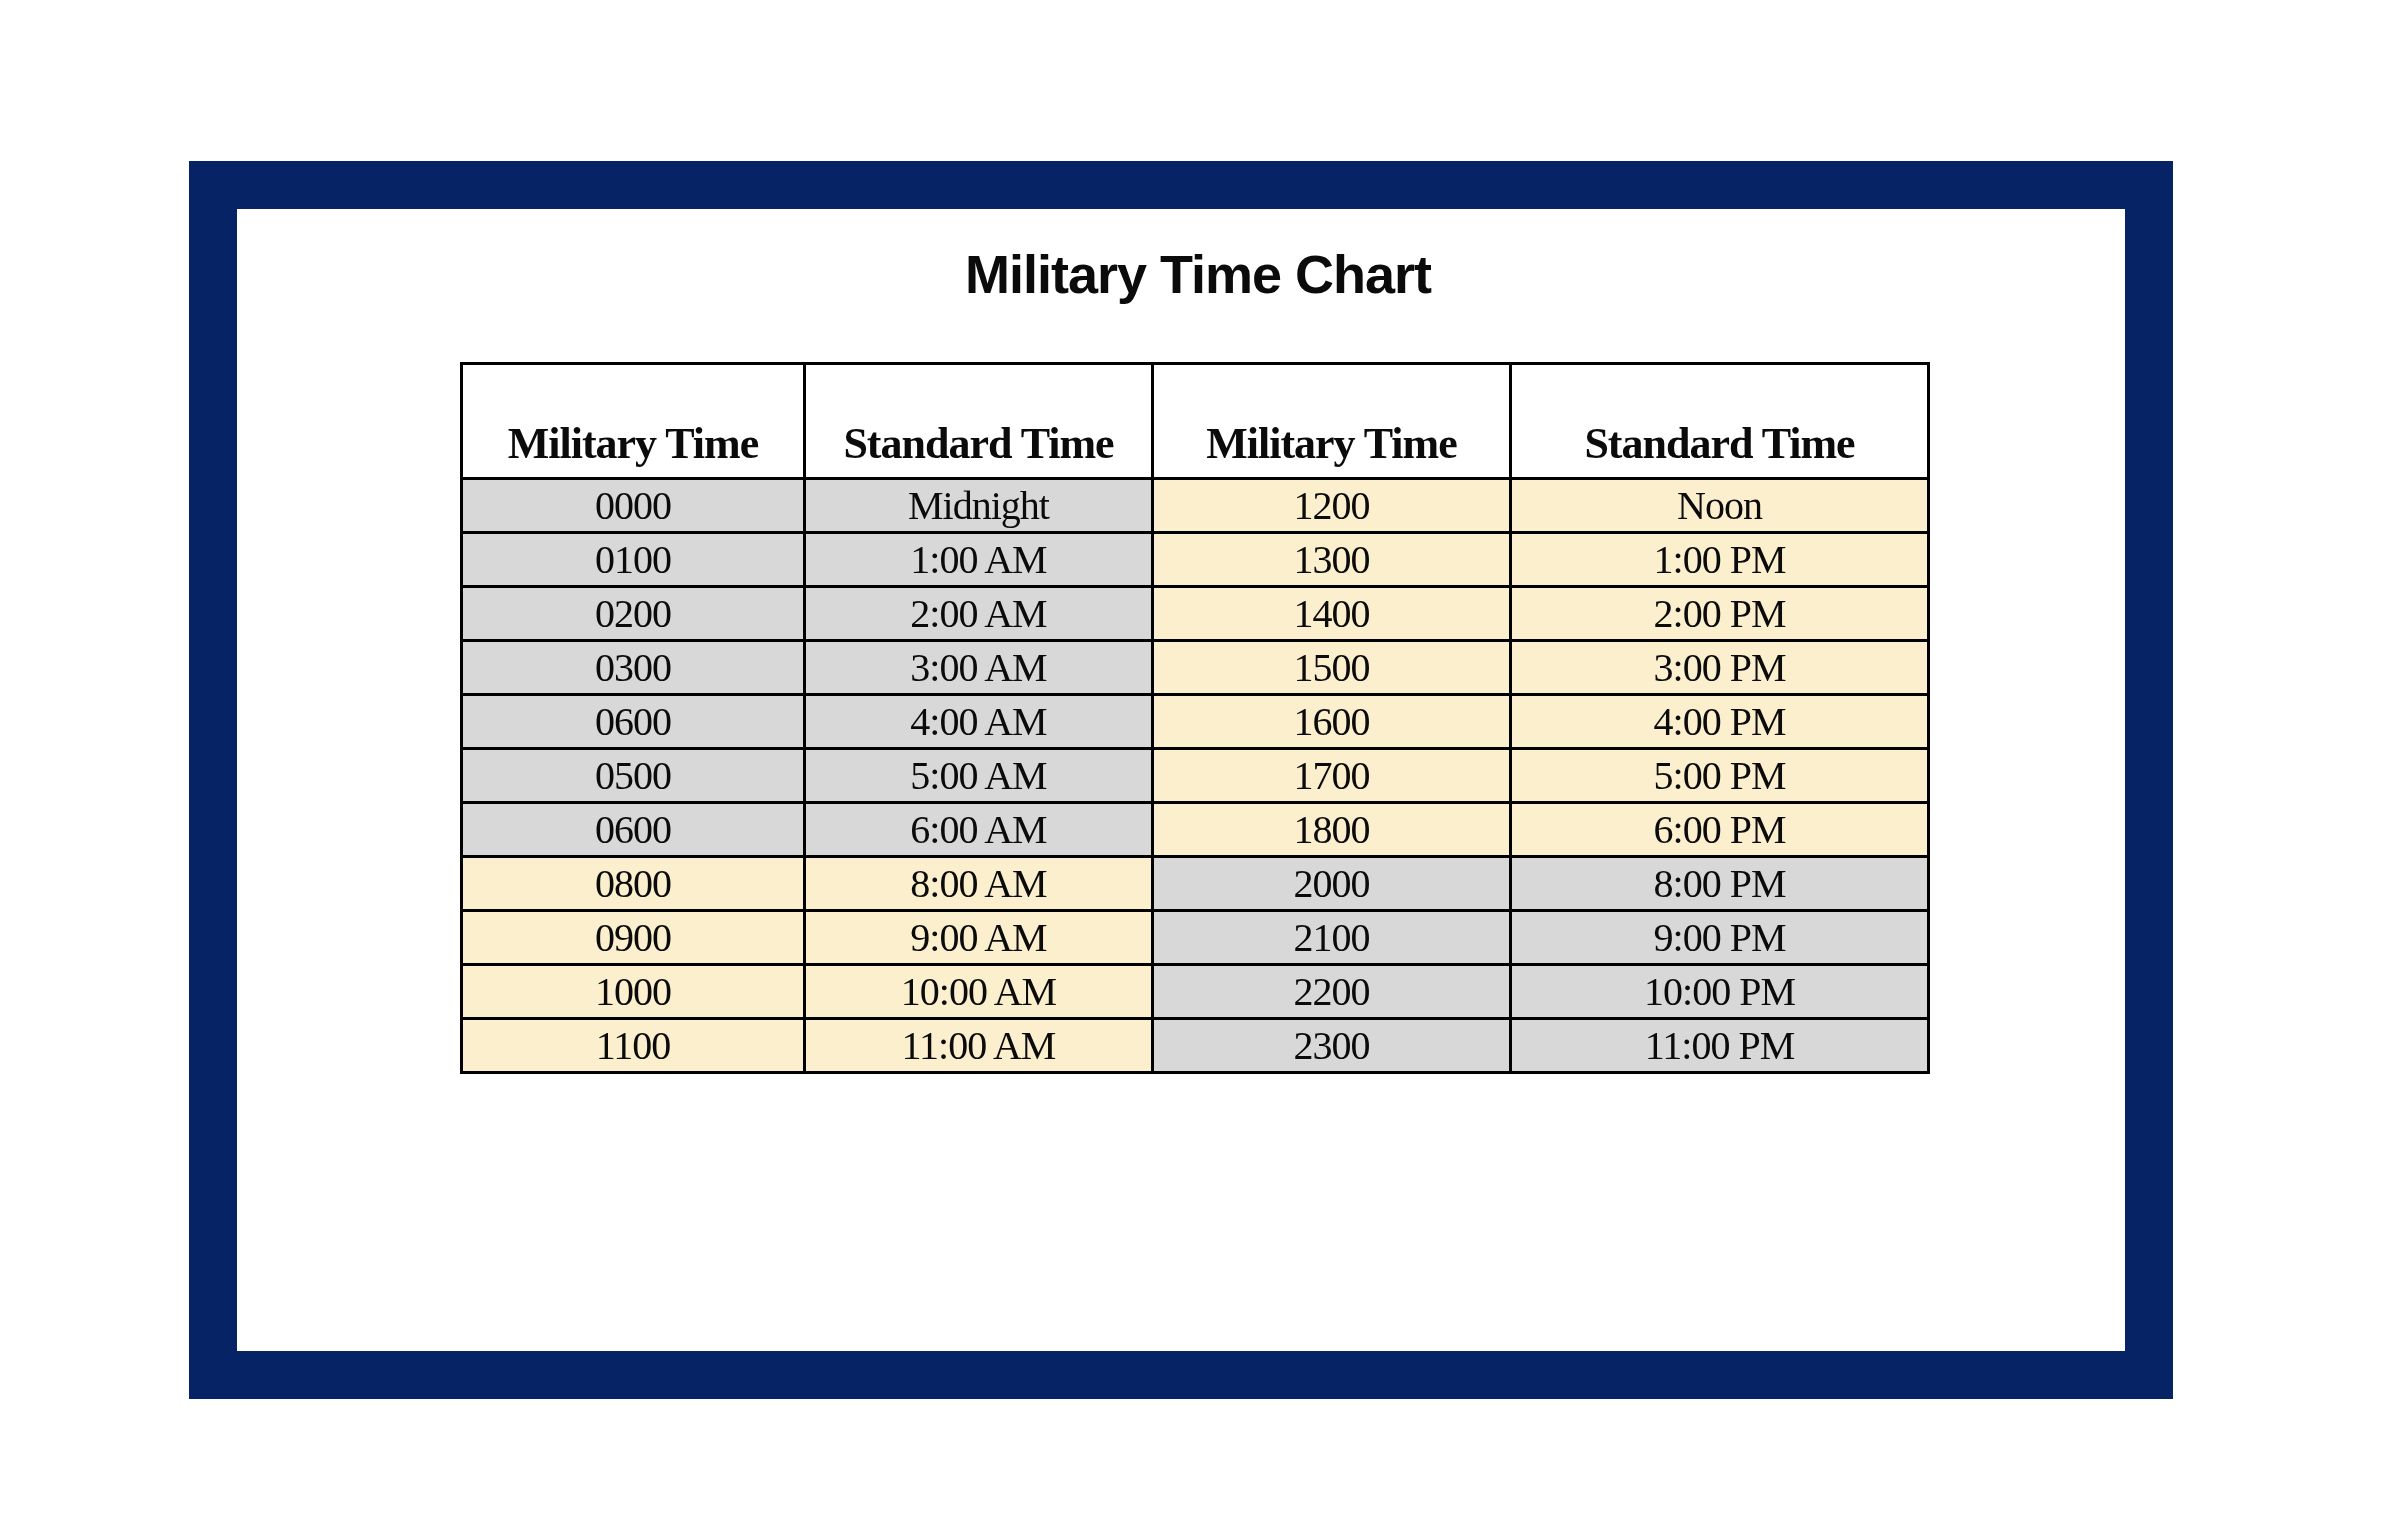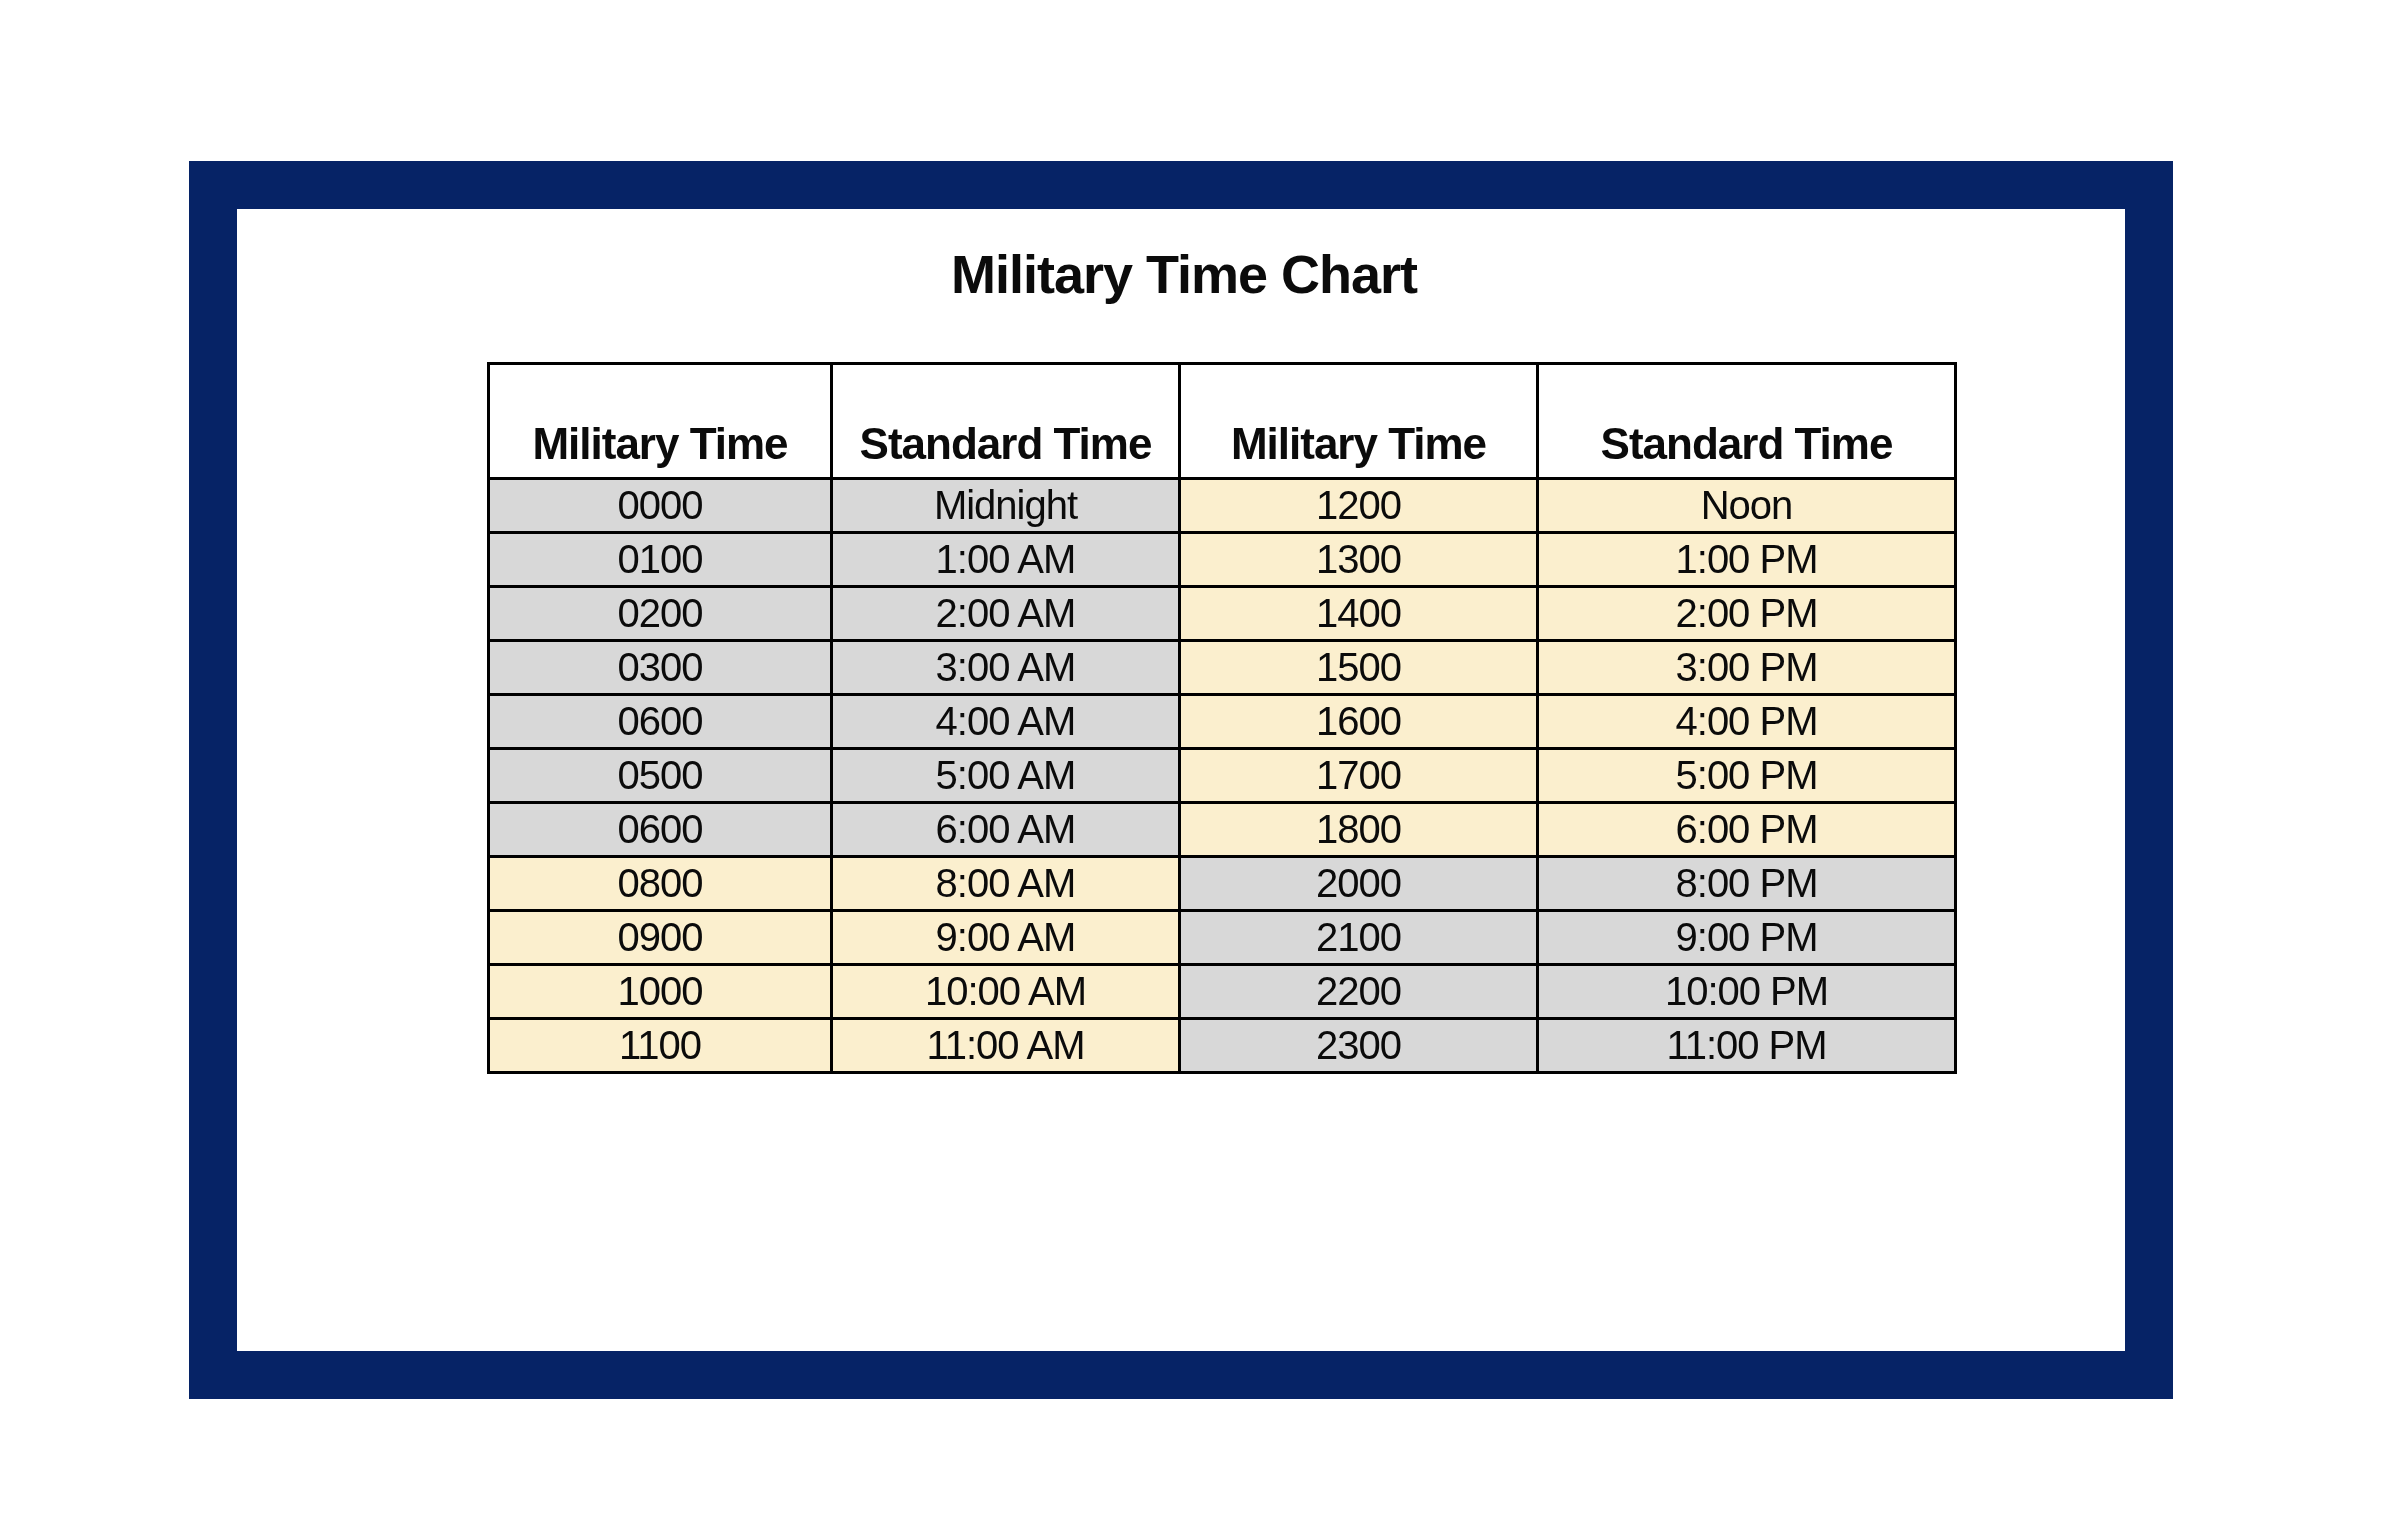--- a/index.html
+++ b/index.html
@@ -24,37 +24,38 @@
     left: 189px;
     top: 161px;
     width: 1984px;
     height: 1238px;
     box-sizing: border-box;
     border: 48px solid var(--frame-navy);
     background: #fff;
   }
   .title {
     position: absolute;
-    left: 192px;
+    left: 206px;
     top: 240px;
     width: 1984px;
     text-align: center;
     font-size: 54px;
     line-height: 69px;
     font-weight: 700;
     letter-spacing: -1px;
     color: #0b0b0b;
   }
   table.mtc {
     position: absolute;
-    left: 487px;
+    left: 460px;
     top: 362px;
     width: 1467px;
     border-collapse: collapse;
     table-layout: fixed;
+    font-family: Liberation Serif, serif;
   }
   table.mtc th, table.mtc td {
     border: 3.8px solid var(--grid-black);
     text-align: center;
     overflow: hidden;
     white-space: nowrap;
   }
   table.mtc th {
     height: 104px;
     vertical-align: bottom;

